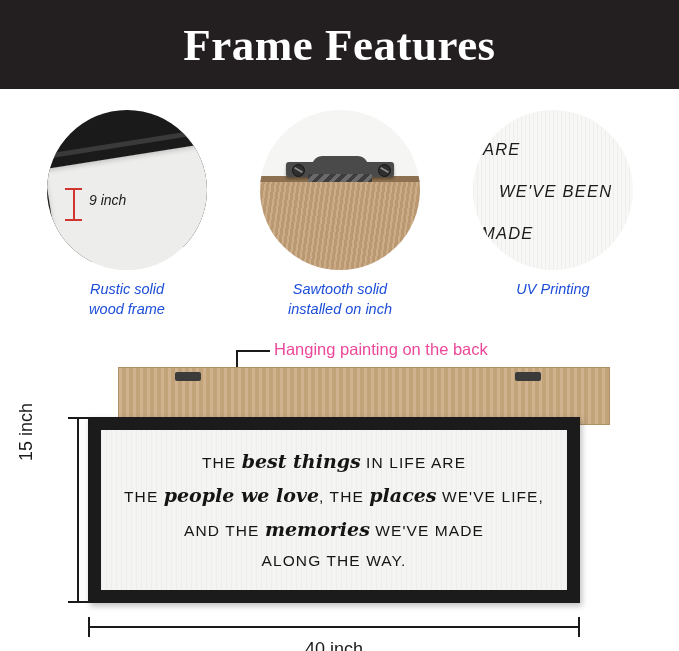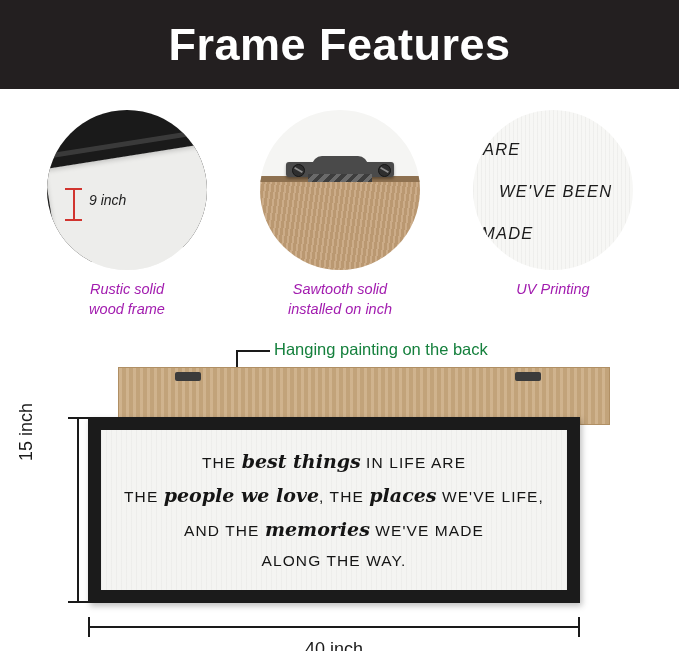--- a/index.html
+++ b/index.html
@@ -25,21 +25,21 @@
     background: #231f20;
     display: flex;
     align-items: center;
     justify-content: center;
   }
   .header-title {
     color: #ffffff;
     font-size: 45px;
     font-weight: bold;
     letter-spacing: 0.5px;
-    font-family: Liberation Sans, sans-serif;
+    font-family: Liberation Serif, serif;
   }
 
   
   .features-row {
     position: absolute;
     left: 0;
     top: 110px;
     width: 679px;
     height: 210px;
   }
@@ -58,21 +58,21 @@
     height: 160px;
     border-radius: 50%;
     overflow: hidden;
     position: relative;
     margin: 0 auto;
     background: #ffffff;
   }
   .feature-caption {
     margin-top: 10px;
     font-size: 14.5px;
-    color: #a21caf;
+    color: #1d4ed8;
     line-height: 1.35;
     font-family: "Liberation Sans", sans-serif;
   }
 
   
   .c1-bg {
     position: absolute;
     inset: 0;
     background: #f3f3f1;
   }
@@ -242,21 +242,21 @@
     left: 236px;
     top: 340px;
     width: 440px;
     height: 24px;
   }
   .callout-text {
     position: absolute;
     left: 38px;
     top: 0px;
     font-size: 16.5px;
-    color: #15803d;
+    color: #ec4899;
   }
   .callout-hline {
     position: absolute;
     left: 0px;
     top: 10px;
     width: 34px;
     height: 1.5px;
     background: #1a1a1a;
   }
   .callout-vline {

